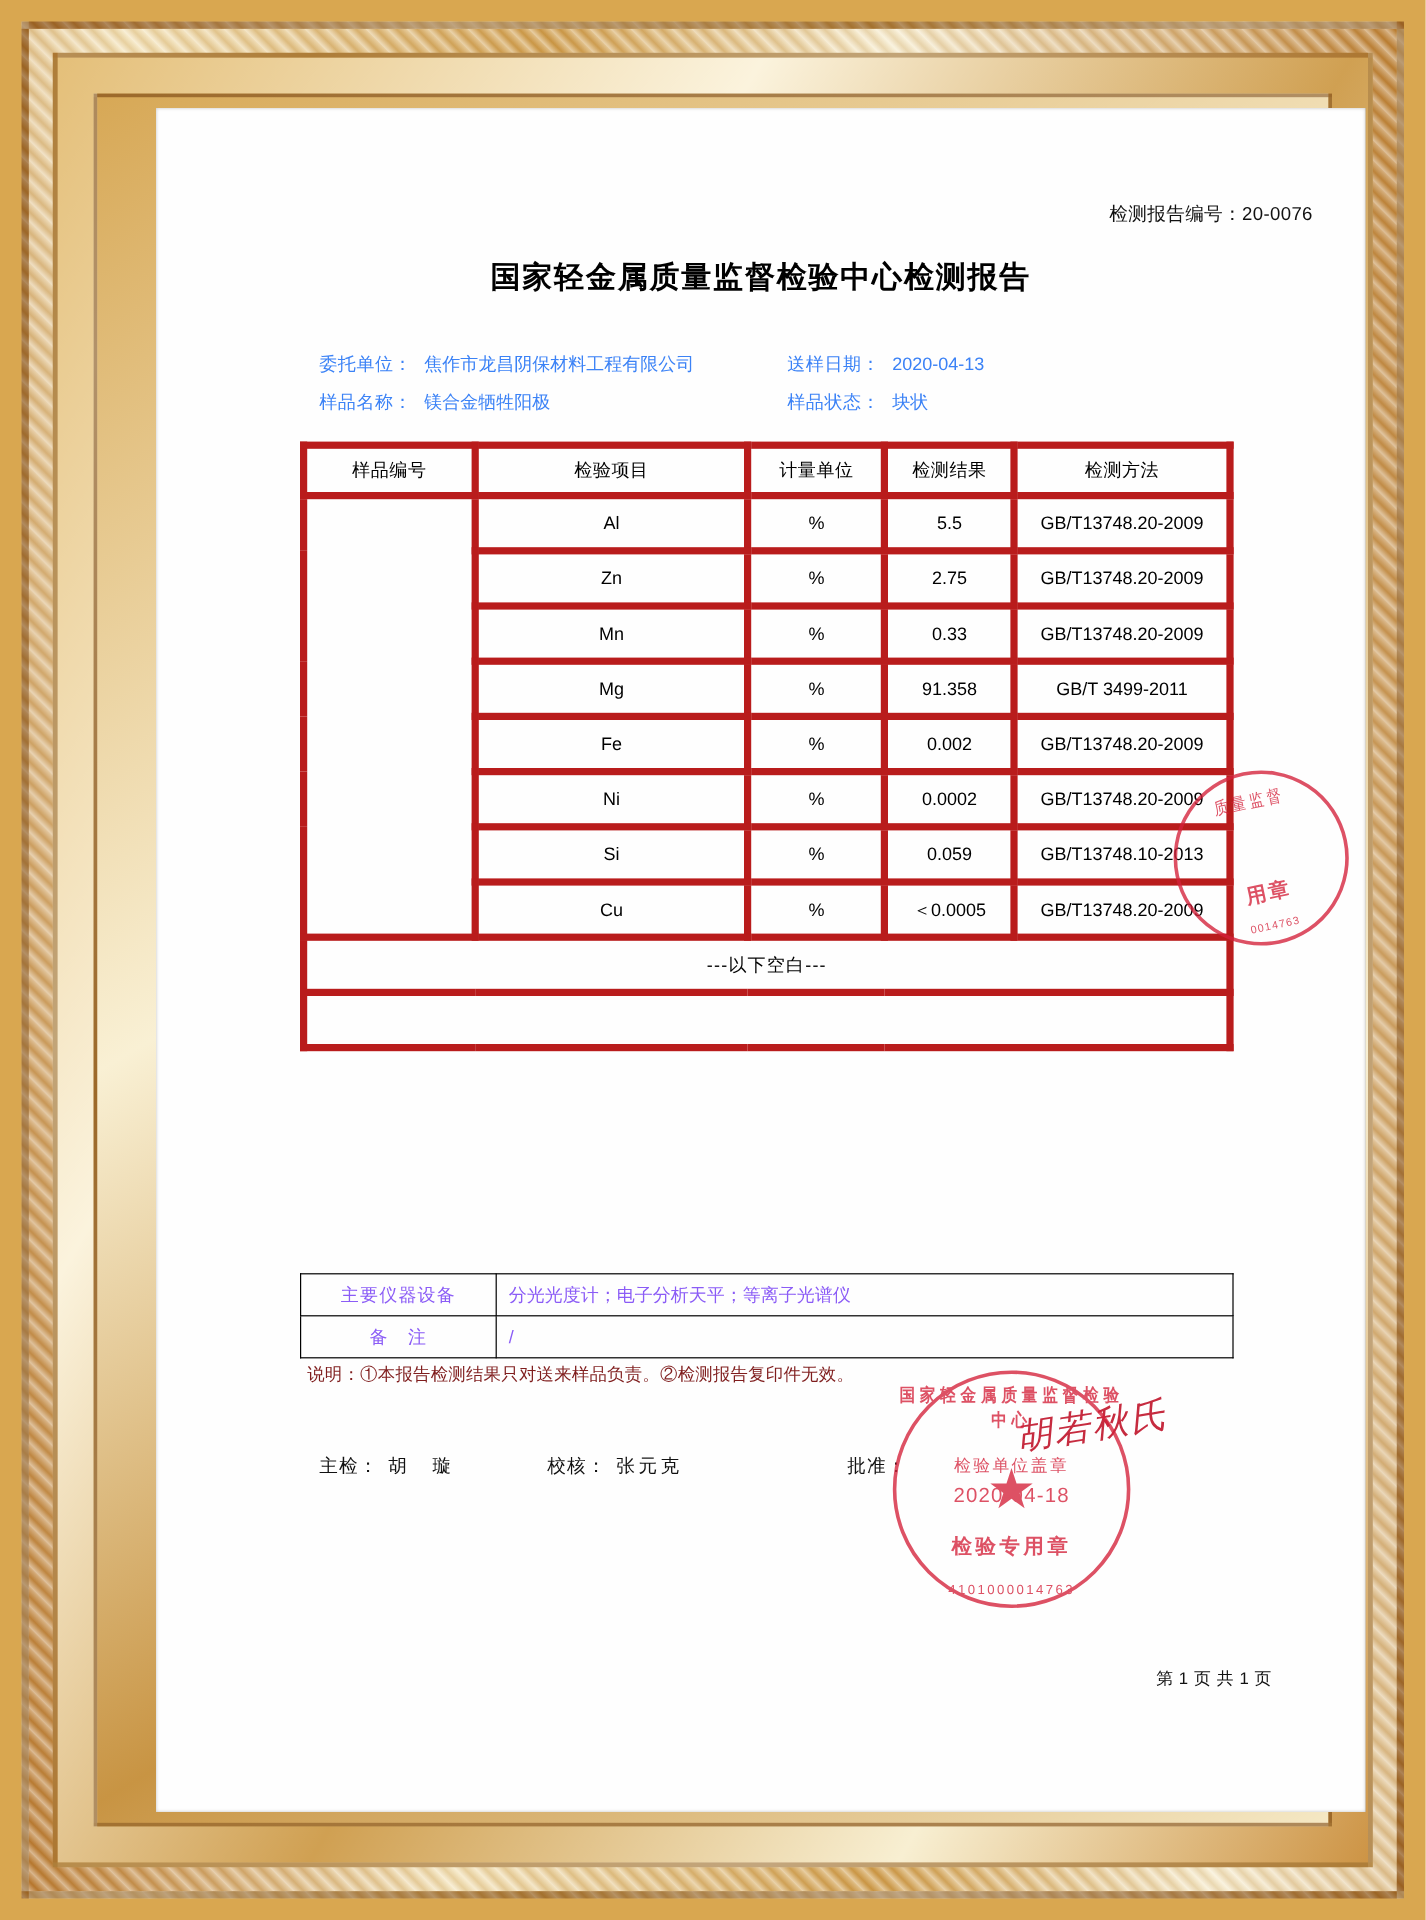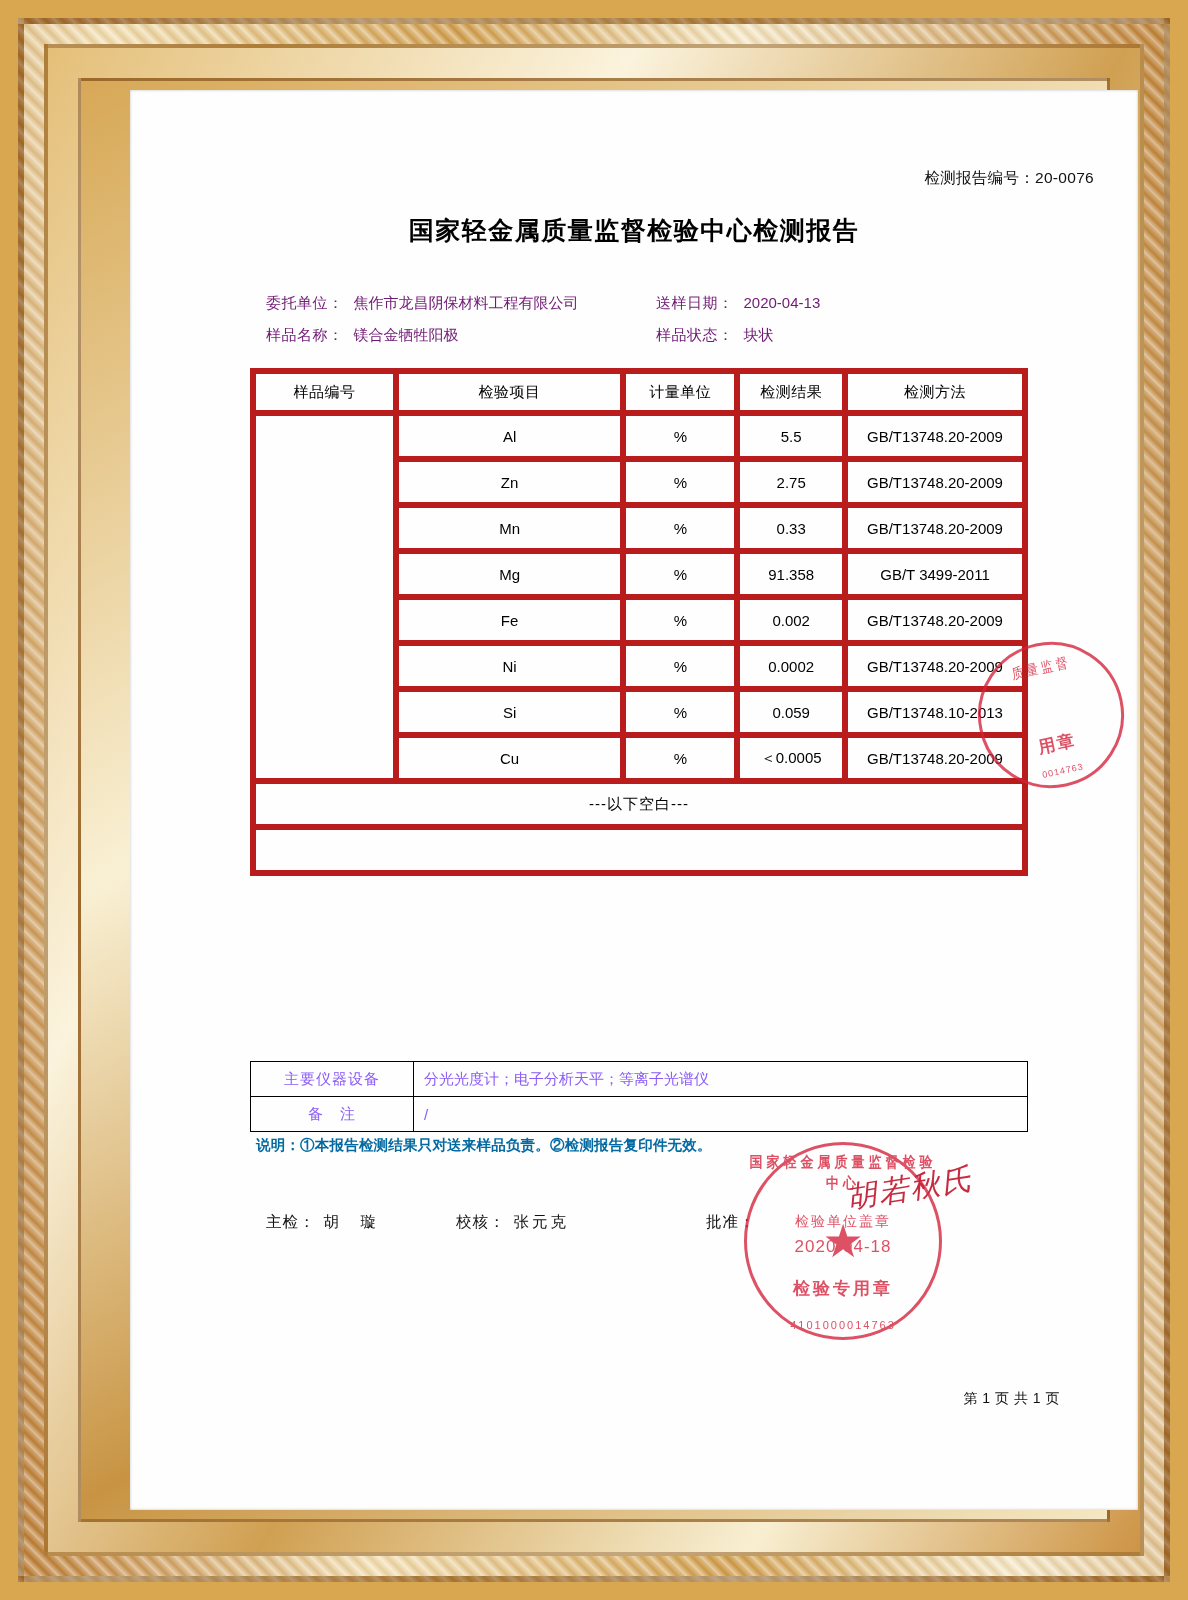--- a/index.html
+++ b/index.html
@@ -97,21 +97,21 @@
     letter-spacing: 1.5px;
     color: #000;
   }
 
   .meta {
     position: absolute;
     left: 136px;
     top: 204px;
     width: 760px;
     font-size: 15px;
-    color: #701a75;
+    color: #3b82f6;
     text-align: right;
   }
   .meta-row {
     display: flex;
     margin-bottom: 13px;
   }
   .meta-cell {
     display: flex;
     align-items: baseline;
   }
@@ -171,23 +171,22 @@
     padding: 0 10px;
   }
   .ft-label { width: 142px; text-align: center; letter-spacing: 1px; }
   .ft-value { text-align: left; }
 
   .note {
     position: absolute;
     left: 126px;
     top: 1046px;
     font-size: 14.5px;
-    color: #0369a1;
+    color: #7f1d1d;
     letter-spacing: 0.2px;
-    font-weight: bold;
   }
 
   .signatures {
     position: absolute;
     left: 136px;
     top: 1122px;
     width: 760px;
     font-size: 15.5px;
     color: #111;
   }

